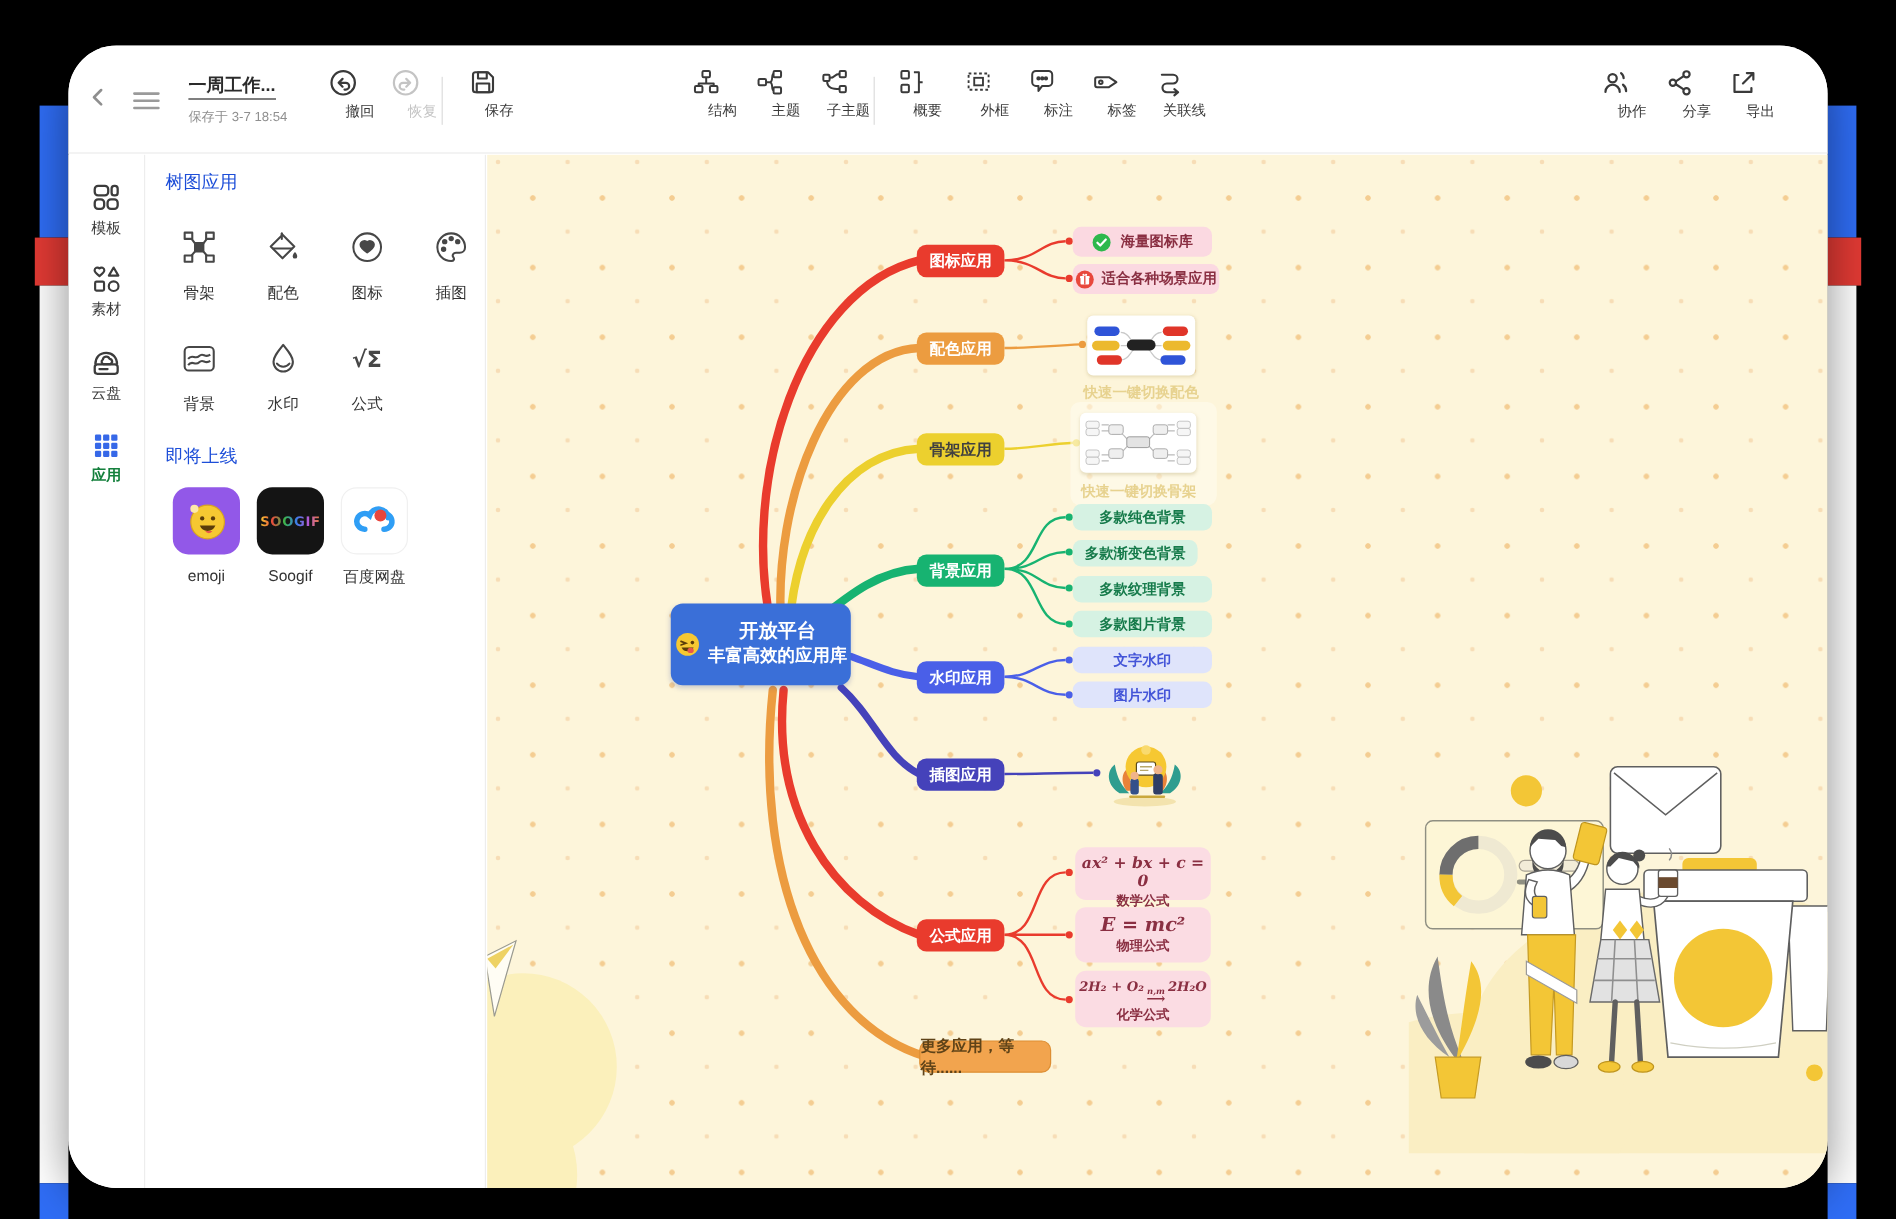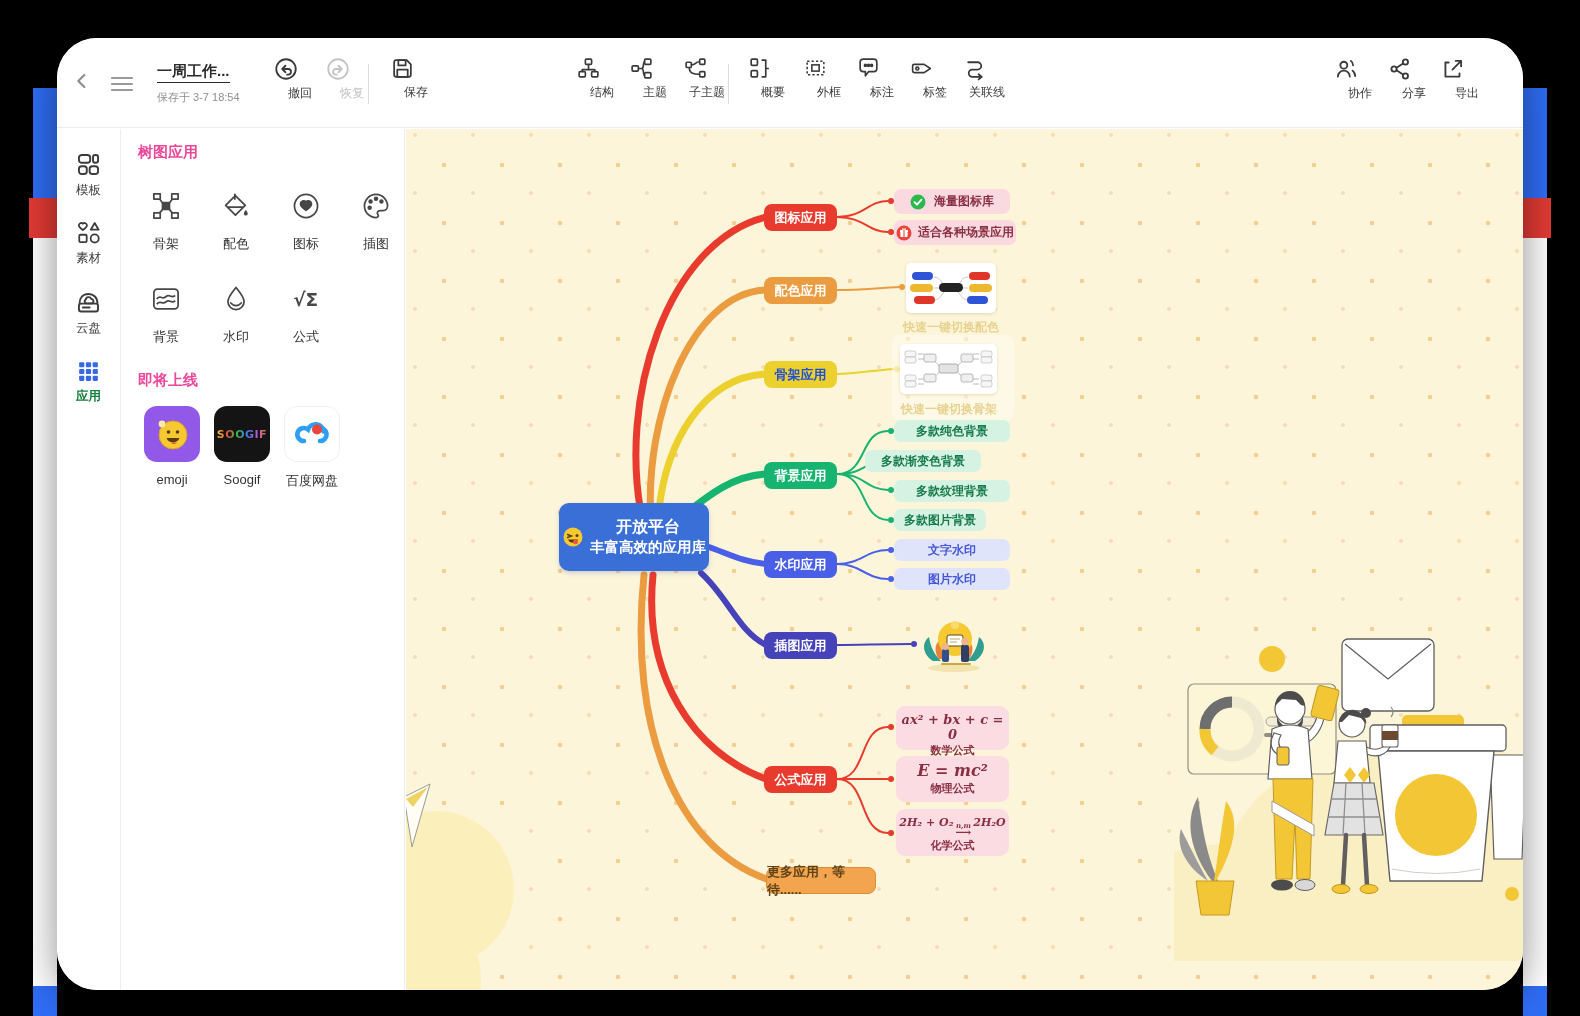--- a/index.html
+++ b/index.html
@@ -25,21 +25,21 @@
 
   
   #rail { position:absolute; left:0; top:91px; width:63px; bottom:0; background:#fff; z-index:4; }
   .rail-item { position:absolute; left:0; width:63px; text-align:center; cursor:pointer; color:#3c3c3c; }
   .rail-item svg { display:block; margin:0 auto 4px; }
   .rail-item .rlabel { font-size:12.5px; }
   .rail-item.active .rlabel { color:#15803d; font-weight:bold; }
 
   
   #panel { position:absolute; left:63px; top:91px; width:285px; bottom:0; background:#fff; border-left:1px solid #ededed; border-right:1px solid #ededed; z-index:4; }
-  .ptitle { position:absolute; left:17px; font-size:15px; font-weight:bold; color:#ec4899; }
+  .ptitle { position:absolute; left:17px; font-size:15px; font-weight:normal; color:#1d4ed8; }
   .pcell { position:absolute; width:58px; text-align:center; cursor:pointer; color:#333; }
   .pcell svg { display:block; margin:0 auto; }
   .pcell .plabel { font-size:13px; margin-top:14px; color:#333; }
   .tile { position:absolute; width:56px; height:56px; border-radius:13px; display:flex; align-items:center; justify-content:center; cursor:pointer; }
   .tile-label { position:absolute; width:76px; text-align:center; font-size:13px; color:#333; }
   #tile-soogif { background:#141414; }
   #tile-soogif .soogif-txt { font-size:11px; font-weight:bold; letter-spacing:.5px; background:linear-gradient(90deg,#f5c832,#e84b3c,#3cb54a,#3b7de8,#b559d8,#e87a2e); -webkit-background-clip:text; background-clip:text; color:transparent; font-family:"DejaVu Sans",sans-serif; }
   #tile-emoji { background:#9258e8; }
   #tile-pan { background:#fff; border:1px solid #f0f0f0; }
 
@@ -402,21 +402,21 @@
           <ellipse cx="13.5" cy="16" rx="2.6" ry="2.2" fill="#e8574b"></ellipse>
         </svg>
       <div class="rtxt">
         <div class="l1">开放平台</div>
         <div class="l2">丰富高效的应用库</div>
       </div>
     </div>
 
     <div class="mnode bnode" style="left:358px;top:75px;background:#e93b2d;">图标应用</div>
     <div class="mnode bnode" style="left:358px;top:148px;background:#ec9c40;">配色应用</div>
-    <div class="mnode bnode" style="left:358px;top:232px;background:#ecd02e;color:#1d4ed8;">骨架应用</div>
+    <div class="mnode bnode" style="left:358px;top:232px;background:#ecd02e;color:#404040;">骨架应用</div>
     <div class="mnode bnode" style="left:358px;top:333px;background:#17b371;">背景应用</div>
     <div class="mnode bnode" style="left:358px;top:422px;background:#4a5fe8;">水印应用</div>
     <div class="mnode bnode" style="left:358px;top:503px;background:#4542ba;">插图应用</div>
     <div class="mnode bnode" style="left:358px;top:637px;background:#e93b2d;">公式应用</div>
     <div class="mnode bnode" style="left:360px;top:738px;width:110px;background:#f2a44e;border:1.5px solid #dd8e33;color:#5f4318;">更多应用，等待......</div>
 
     <div class="mnode cnode pinkc" style="left:488px;top:60px;width:116px;height:25px;">
       <svg width="16" height="16" viewBox="0 0 16 16" style="margin-right:8px;">
           <circle cx="8" cy="8" r="7.5" fill="#2db84d"></circle>
           <path d="M4.5 8.2 l2.4 2.4 l4.6 -5" stroke="#fff" stroke-width="1.8" fill="none" stroke-linecap="round" stroke-linejoin="round"></path>
@@ -463,23 +463,23 @@
           <rect x="5" y="37" width="11" height="6" rx="2" fill="#f6f6f6" stroke="#bbb" stroke-width="0.7"></rect>
           <rect x="81" y="7" width="11" height="6" rx="2" fill="#f6f6f6" stroke="#bbb" stroke-width="0.7"></rect>
           <rect x="81" y="13" width="11" height="6" rx="2" fill="#f6f6f6" stroke="#bbb" stroke-width="0.7"></rect>
           <rect x="81" y="31" width="11" height="6" rx="2" fill="#f6f6f6" stroke="#bbb" stroke-width="0.7"></rect>
           <rect x="81" y="37" width="11" height="6" rx="2" fill="#f6f6f6" stroke="#bbb" stroke-width="0.7"></rect>
         </svg>
     </div>
     <div class="cap" style="left:478px;top:272px;">快速一键切换骨架</div>
 
     <div class="mnode cnode mintc" style="left:488px;top:291px;width:116px;height:22px;">多款纯色背景</div>
-    <div class="mnode cnode mintc" style="left:459px;top:321px;width:116px;height:22px;">多款渐变色背景</div>
+    <div class="mnode cnode mintc" style="left:488px;top:321px;width:104px;height:22px;">多款渐变色背景</div>
     <div class="mnode cnode mintc" style="left:488px;top:351px;width:116px;height:22px;">多款纹理背景</div>
-    <div class="mnode cnode mintc" style="left:488px;top:380px;width:92px;height:22px;">多款图片背景</div>
+    <div class="mnode cnode mintc" style="left:488px;top:380px;width:116px;height:22px;">多款图片背景</div>
 
     <div class="mnode cnode lavc" style="left:488px;top:410px;width:116px;height:22px;">文字水印</div>
     <div class="mnode cnode lavc" style="left:488px;top:439px;width:116px;height:22px;">图片水印</div>
 
     <div class="abs" style="left:513px;top:486px;z-index:2;">
       <svg width="70" height="58" viewBox="0 0 70 58">
           <ellipse cx="35" cy="53" rx="26" ry="4" fill="#f3e3ae"></ellipse>
           <path d="M14 46 C4 40 2 28 10 22 C12 34 16 40 22 46 z" fill="#2f9d8f"></path>
           <path d="M56 46 C66 40 68 28 60 22 C58 34 54 40 48 46 z" fill="#2f9d8f"></path>
           <path d="M20 44 C14 36 16 26 24 24 C22 32 22 38 26 44 z" fill="#e8833a"></path>

